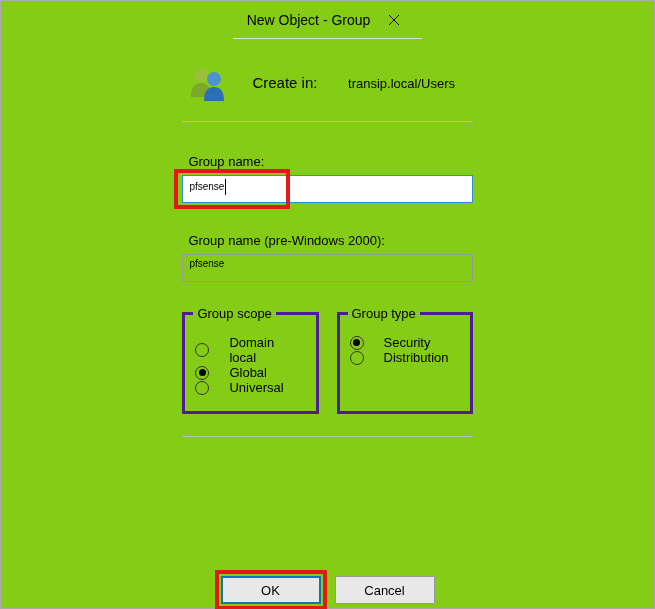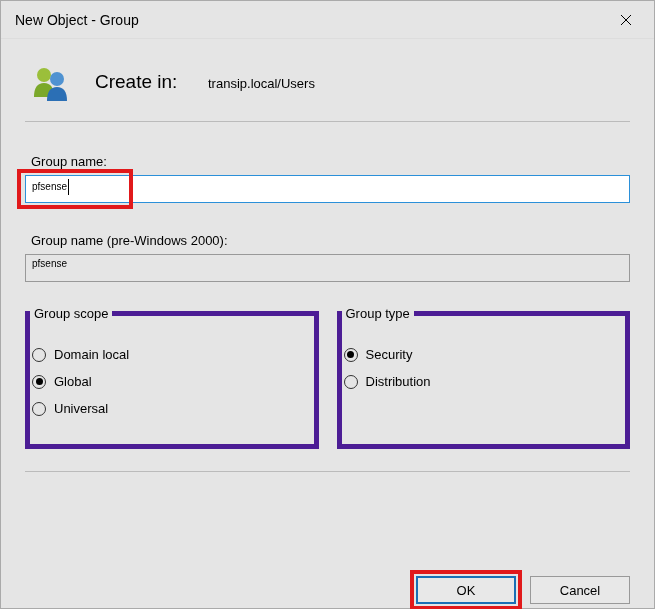--- a/index.html
+++ b/index.html
@@ -7,23 +7,24 @@
     margin: 0;
     font-family: "Segoe UI", Tahoma, sans-serif;
     font-size: 13px;
     background: #fff;
     color: #000;
   }
   .window {
     width: 655px;
     height: 609px;
     border: 1px solid #aaa;
-    background: #e5e5e5;
+    background: #84cc16;
     display: flex;
     flex-direction: column;
+    align-items: center;
   }
   .titlebar {
     height: 38px;
     border-bottom: 1px solid #ddd;
     display: flex;
     align-items: center;
     padding: 0 4px 0 14px;
     font-size: 14px;
   }
   .titlebar-title { flex: 1; }
@@ -42,21 +43,21 @@
     display: flex;
     flex-direction: column;
   }
   .create-row {
     display: flex;
     align-items: center;
     gap: 24px;
     padding: 8px 4px 18px 4px;
   }
   .people-icon { width: 42px; height: 42px; flex-shrink:0; }
-  .createin-label { font-size: 19px; }
+  .createin-label { font-size: 15px; }
   .createin-path { margin-left: 27px; }
   .hr {
     border: none;
     border-top: 1px solid #bbb;
     margin: 0 0 22px 0;
   }
   .hr-bottom {
     border: none;
     border-top: 1px solid #bbb;
     margin: 22px 0 0 0;
@@ -96,33 +97,33 @@
     width: 112px;
     height: 40px;
   }
   .fieldsets {
     display: flex;
     gap: 18px;
     margin-top: 4px;
   }
   fieldset {
     flex: 1;
-    border: 5px solid #4c1d95;
-    padding: 14px 14px 16px 0;
+    border: 3px solid #4c1d95;
+    padding: 14px 14px 16px 8px;
     margin: 0;
   }
   legend {
     font-size: 13px;
     padding: 0 4px;
   }
   .radio-row {
     display: flex;
     align-items: center;
-    gap: 8px;
-    margin: 12px 2px;
+    gap: 20px;
+    margin: 0 2px;
     font-size: 13px;
   }
   .radio {
     width: 14px; height: 14px;
     border: 1px solid #333;
     border-radius: 50%;
     display: inline-flex;
     align-items: center;
     justify-content: center;
     flex-shrink:0;

